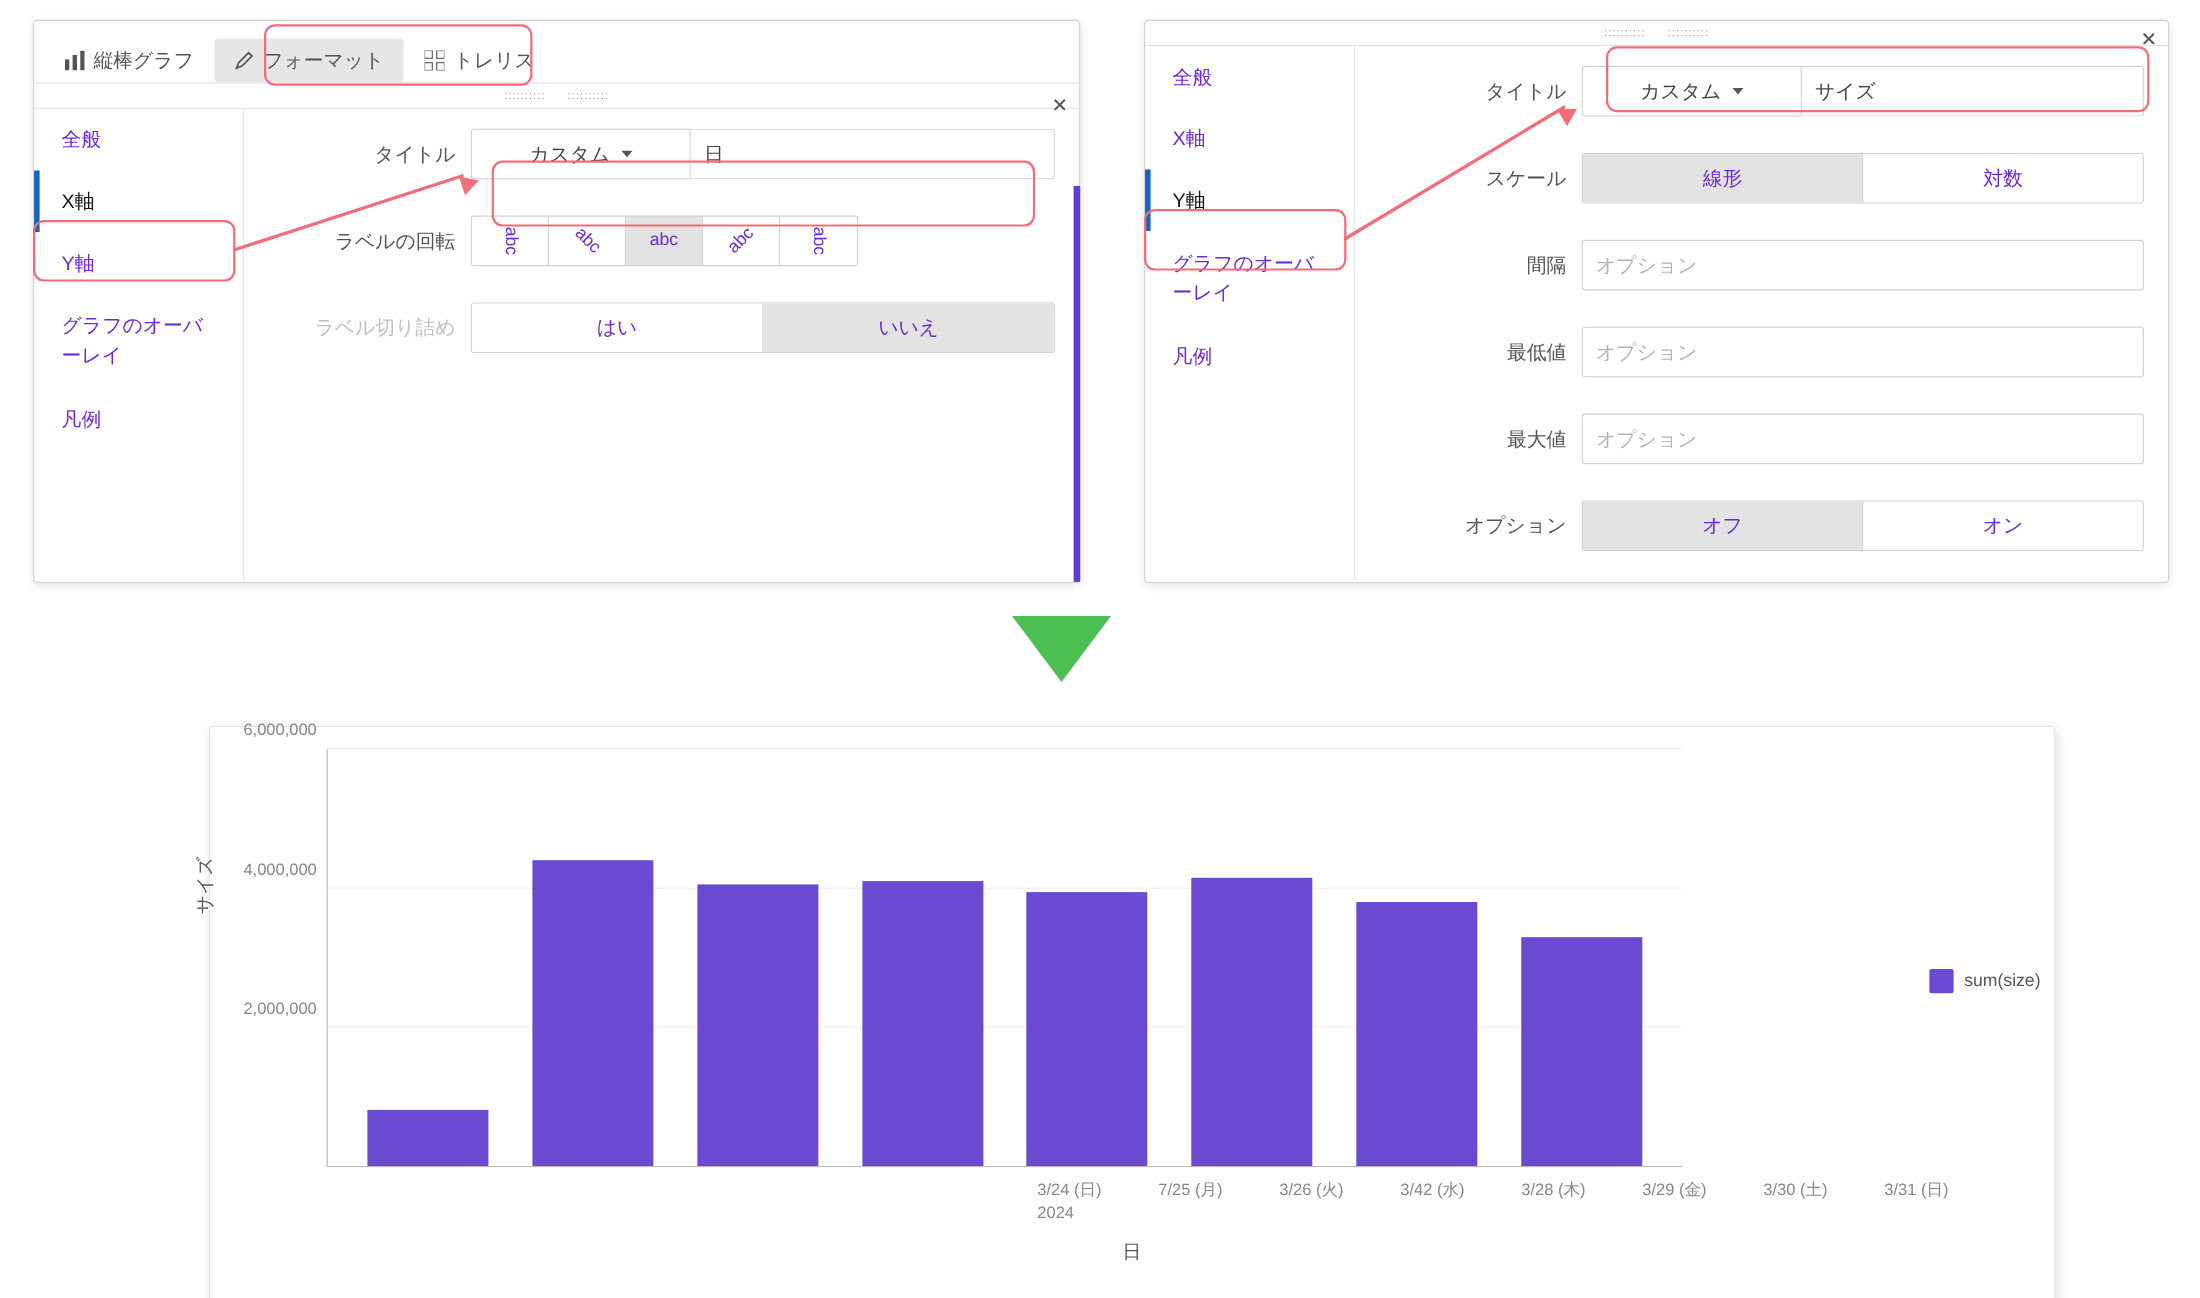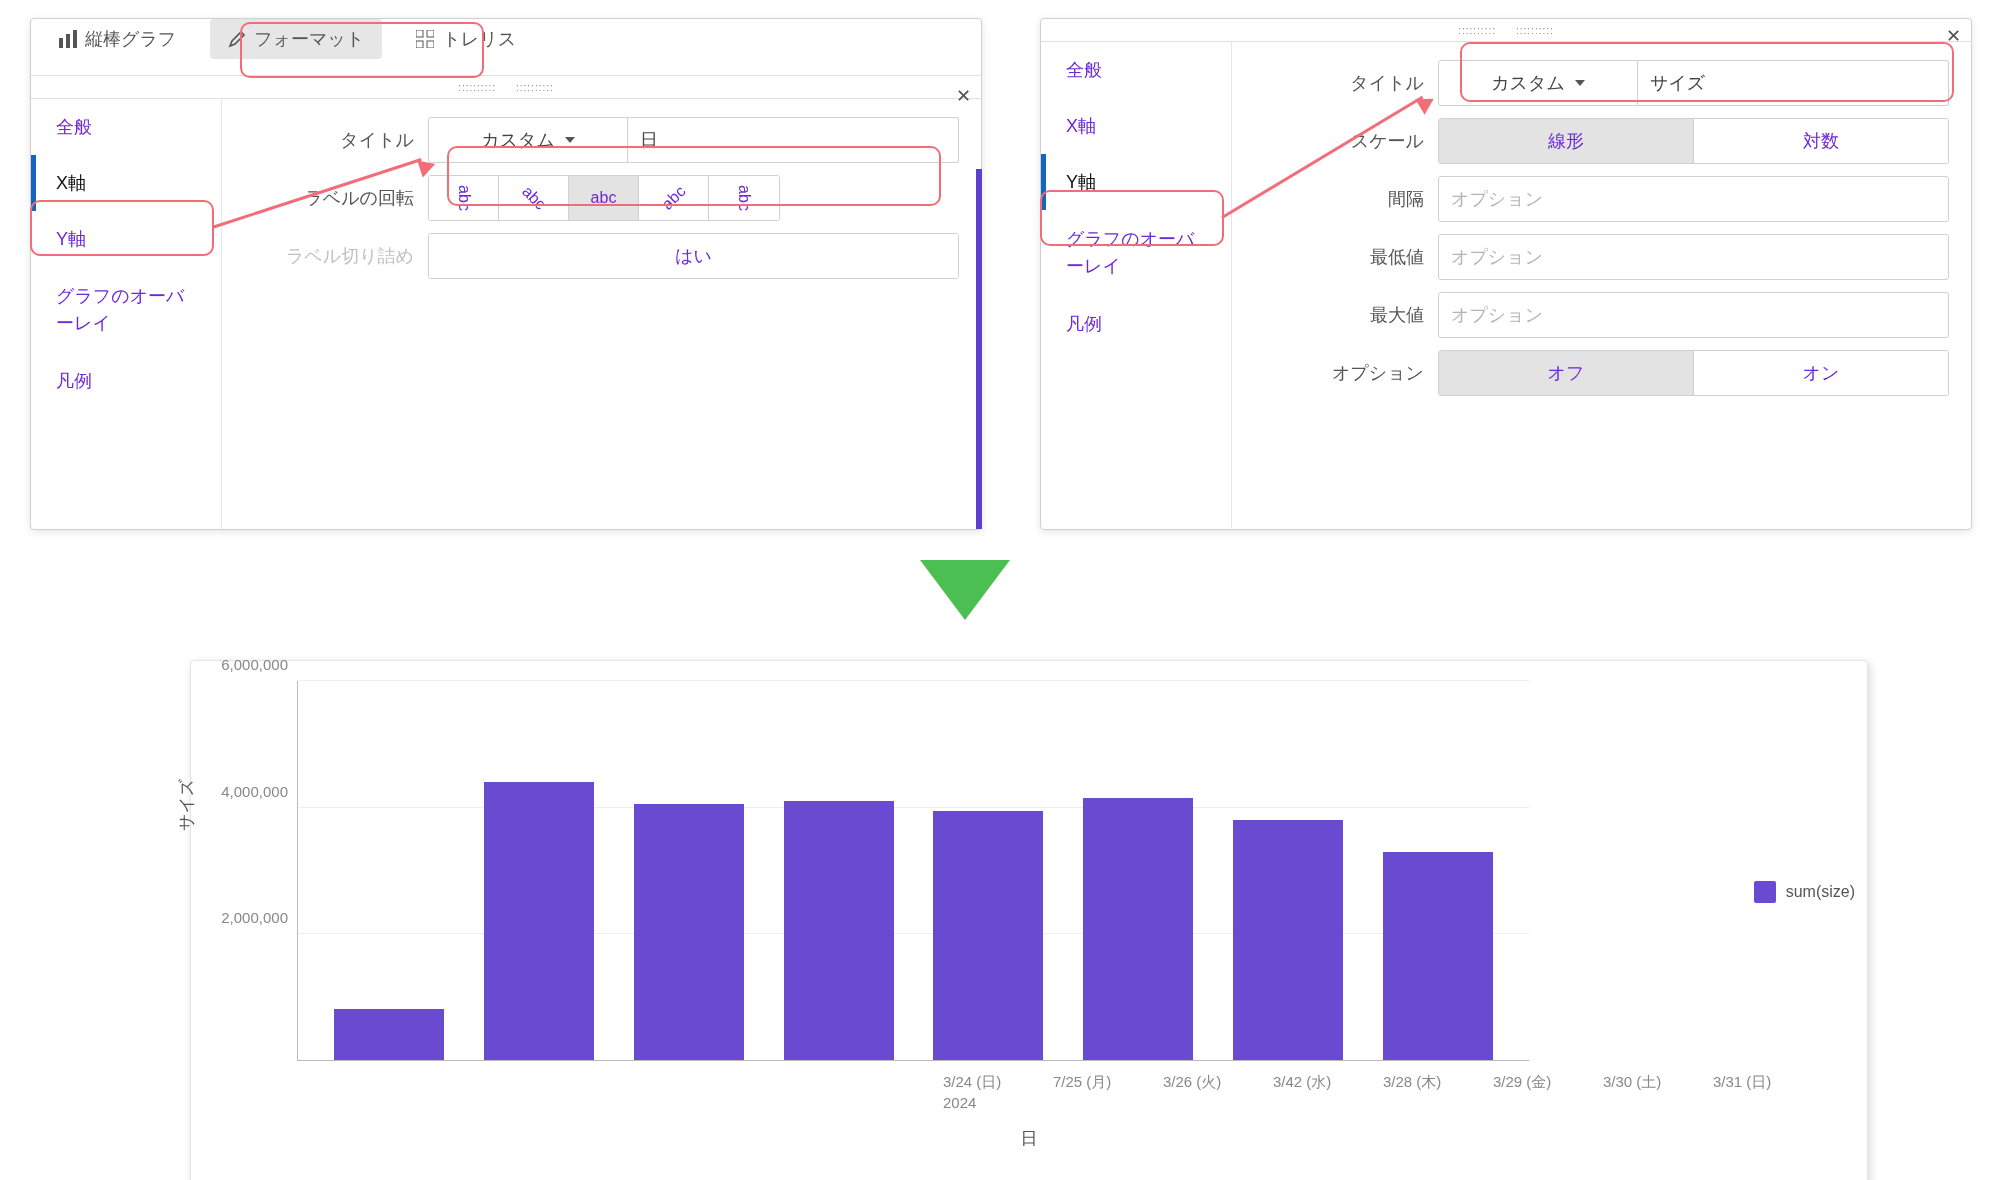--- a/index.html
+++ b/index.html
@@ -3,31 +3,31 @@
 <meta charset="utf-8">
 <style>
 html,body{margin:0;padding:0;font-family:"Hiragino Kaku Gothic ProN","Yu Gothic","Meiryo",sans-serif;background:#fff;color:#333;font-size:18px}
 .canvas{position:relative;width:2000px;height:1180px}
 
 .panel{position:absolute;border:1px solid #d0d0d0;border-radius:4px;background:#fff;box-shadow:0 2px 8px rgba(0,0,0,.1)}
 .panel .dots{height:14px;display:flex;justify-content:center;align-items:center;gap:20px;padding:4px 0}
 .panel .dots span{letter-spacing:1px;color:#888;font-size:10px}
 .close-x{position:absolute;top:6px;right:10px;cursor:pointer;color:#555;font-size:18px}
 
-.maintabs{display:flex;align-items:flex-start;height:56px;border-bottom:1px solid #e0e0e0;padding:0 10px;gap:16px}
+.maintabs{display:flex;align-items:flex-end;height:56px;border-bottom:1px solid #e0e0e0;padding:0 10px;gap:1px}
 .maintab{display:flex;align-items:center;gap:8px;padding:8px 18px;border-radius:4px;color:#555;cursor:pointer}
 .maintab.active{background:#e6e6e6}
 .maintab .ico{display:inline-flex;width:18px}
 
 .body{display:flex;height:calc(100% - 56px)}
 .side{width:190px;border-right:1px solid #e6e6e6;display:flex;flex-direction:column}
 .sideitem{padding:16px 20px;color:#6d28d9;cursor:pointer;border-left:5px solid transparent}
 .sideitem.active{border-left-color:#1565c0;color:#111}
 .formarea{flex:1;padding:18px 22px}
-.row{display:flex;align-items:center;margin-bottom:12px}
+.row{display:flex;align-items:center;margin-bottom:33px}
 .row .lbl{width:170px;text-align:right;color:#555;padding-right:14px}
 .row .lbl.faded{color:#c0c0c0}
 .ctrls{display:flex;flex:1}
 
 .txt{height:44px;border:1px solid #d0d0d0;border-radius:3px;padding:0 12px;font-size:18px;color:#444;background:#fff;flex:1;min-width:0}
 .txt::placeholder{color:#b4b4b4}
 .dd{height:44px;border:1px solid #d0d0d0;border-radius:3px;padding:0 14px;display:flex;align-items:center;justify-content:center;gap:10px;color:#444;background:#fff;cursor:pointer;min-width:170px}
 .seg{display:flex;border:1px solid #d0d0d0;border-radius:3px;overflow:hidden}
 .seg button{border:0;border-right:1px solid #d0d0d0;background:#fff;height:44px;padding:0 24px;font-size:18px;color:#6d28d9;cursor:pointer}
 .seg button:last-child{border-right:0}
@@ -137,20 +137,21 @@
               <button><span class="rot-45">abc</span></button>
               <button><span class="rot90">abc</span></button>
             </div>
           </div>
         </div>
         <div class="row">
           <div class="lbl faded">ラベル切り詰め</div>
           <div class="ctrls">
             <div class="seg" style="flex:1">
               <button style="flex:1">はい</button>
+              <button class="on" style="flex:1">いいえ</button>
             </div>
           </div>
         </div>
       </div>
     </div>
     <div class="purplebar"></div>
   </div>
 
   <div class="panel panel-r" style="left:1040px;top:18px;width:930px;height:510px">
     <div class="dots">

